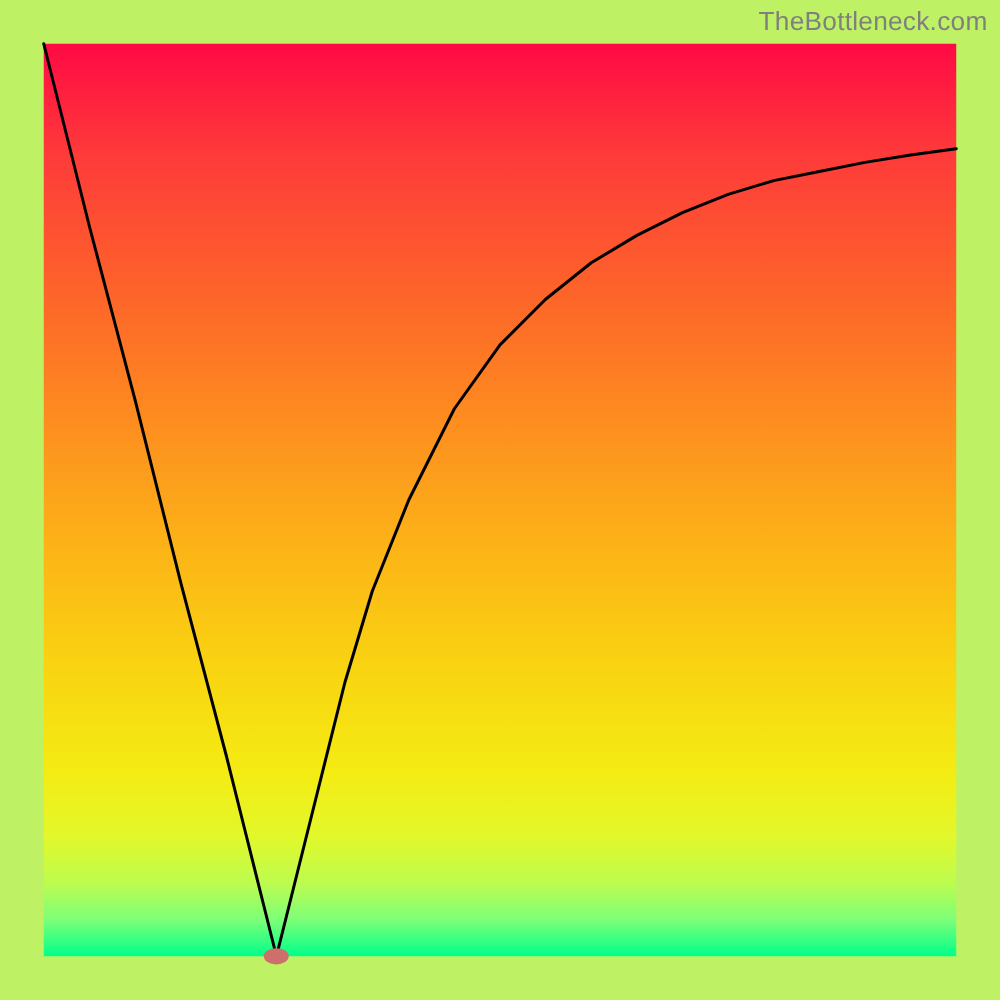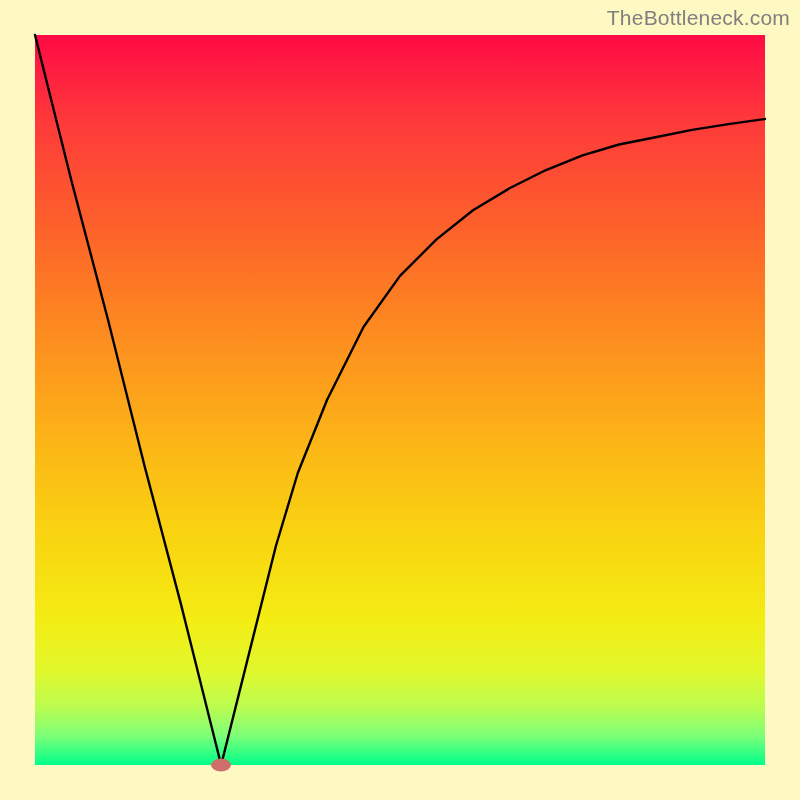--- a/index.html
+++ b/index.html
@@ -8,21 +8,21 @@
     width: 800px;
     height: 800px;
     overflow: hidden;
     background: #000;
     font-family: Arial, Helvetica, sans-serif;
   }
   .frame {
     position: relative;
     width: 800px;
     height: 800px;
-    background: #fef9c3;
+    background: #bef264;
   }
   .plot-area {
     position: absolute;
     left: 35px;
     top: 35px;
     width: 730px;
     height: 730px;
     
     background: linear-gradient(
       to bottom,

